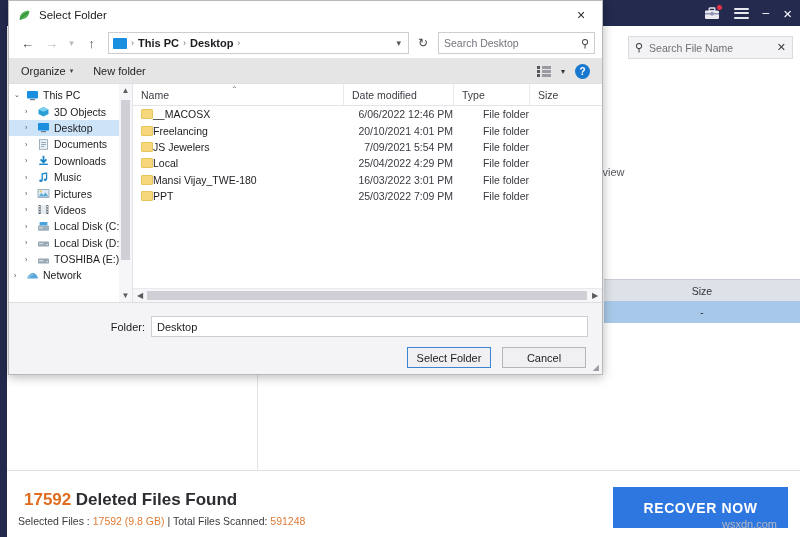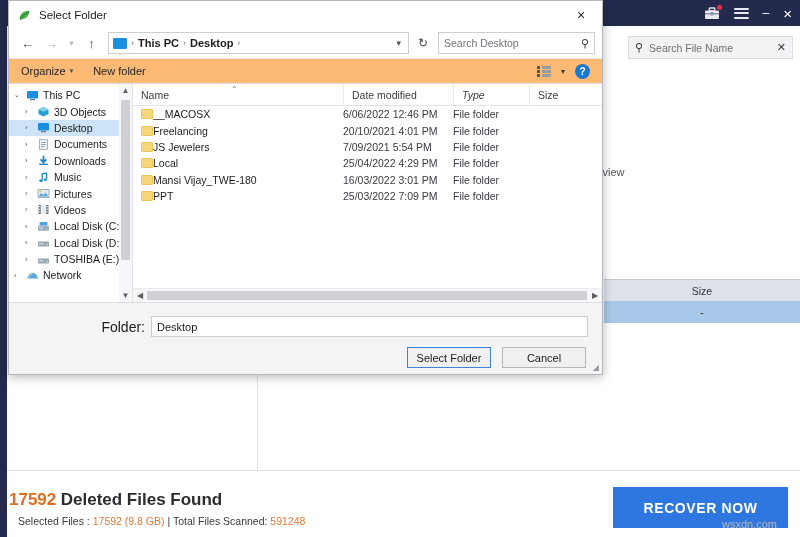--- a/index.html
+++ b/index.html
@@ -89,21 +89,21 @@
   }
   #tbl-row span { font-size: 10px; color: #2a2a30; }
 
   
   #app-footer {
     position: absolute; left: 7px; top: 470px;
     width: 793px; height: 67px;
     background: #ffffff; border-top: 1px solid #e0e0e3;
   }
   #found-line {
-    position: absolute; left: 2px; top: 19px;
+    position: absolute; left: 17px; top: 19px;
     white-space: nowrap;
   }
   #found-count {
     font-size: 17px; font-weight: bold; color: #e06c1f;
   }
   #found-text {
     font-size: 17px; font-weight: bold; color: #2c2c31;
   }
   #sel-line {
     position: absolute; left: 11px; top: 44px;
@@ -183,21 +183,21 @@
   #dlg-search {
     width: 157px; height: 22px; margin-left: 3px;
     border: 1px solid #cdcdd2; background: #ffffff;
     display: flex; align-items: center; padding: 0 5px;
   }
   #dlg-search .ph { flex:1; font-size: 10.5px; color: #73737b; }
   #dlg-search .mg { font-size: 11px; color: #44444a; }
 
   
   #dlg-cmdbar {
-    height: 26px; background: #fdba74;
+    height: 26px; background: #e5e5e5;
     border-top: 1px solid #e6e6ea; border-bottom: 1px solid #e0e0e4;
     display: flex; align-items: center; padding: 0 12px; gap: 20px;
   }
   .cmd { font-size: 11px; color: #24242a; cursor: pointer; display:flex; align-items:center; gap:4px; }
   .cmd .carat { font-size: 7px; color: #44444a; }
   #cmd-right { margin-left: auto; display: flex; align-items: center; gap: 10px; }
   #view-ico { display: flex; flex-direction: column; gap: 1px; }
   #view-ico i { display:flex; gap:2px; }
   #view-ico i b { display:block; width:3px; height:3px; background:#55555c; }
   #view-ico i u { display:block; width:9px; height:3px; background:#9a9aa2; }
@@ -237,34 +237,34 @@
     width: 13px; height: 100%; background: #f6f6f8;
     display: flex; flex-direction: column; align-items: center;
     justify-content: space-between;
   }
   #nav-scroll .arr { font-size: 8px; color: #5a5a62; padding: 2px 0; }
   #nav-thumb {
     position: absolute; top: 16px; left: 2px;
     width: 9px; height: 160px; background: #cfcfd5;
   }
 
-  #list-pane { flex: 1; position: relative; overflow: hidden; }
+  #list-pane { flex: 1; position: relative; overflow: hidden; text-align: right; }
   #col-header {
     height: 22px; display: flex; align-items: center;
     border-bottom: 1px solid #e4e4e8; background: #ffffff;
     position: relative;
   }
   .colh {
     font-size: 10.5px; color: #3c3c44; padding-left: 8px;
     position: relative; height: 100%; display: flex; align-items: center;
   }
   .colh + .colh { border-left: 1px solid #eaeaee; }
   #c-name { width: 210px; }
   #c-date { width: 110px; }
-  #c-type { width: 76px; font-style: italic; }
+  #c-type { width: 76px; }
   #c-size { width: 60px; }
   #sort-caret {
     position: absolute; left: 98px; top: 1px;
     font-size: 8px; color: #6a6a72;
   }
 
   .frow {
     height: 16.4px; display: flex; align-items: center;
     font-size: 10.5px; color: #1c1c20; cursor: default;
   }
@@ -291,21 +291,21 @@
     height: 72px; background: #f4f4f6;
     border-top: 1px solid #dedee2;
     position: relative;
   }
   #folder-row {
     position: absolute; left: 0; top: 13px;
     width: 100%; display: flex; align-items: center;
   }
   #folder-label {
     width: 142px; text-align: right; padding-right: 6px;
-    font-size: 14px; color: #1c1c20;
+    font-size: 11px; color: #1c1c20;
   }
   #folder-input {
     width: 437px; height: 21px;
     background: #ffffff; border: 1px solid #cdcdd2;
     display: flex; align-items: center; padding-left: 5px;
     font-size: 11px; color: #1c1c20;
   }
   #btn-row {
     position: absolute; right: 16px; top: 44px;
     display: flex; gap: 11px;

